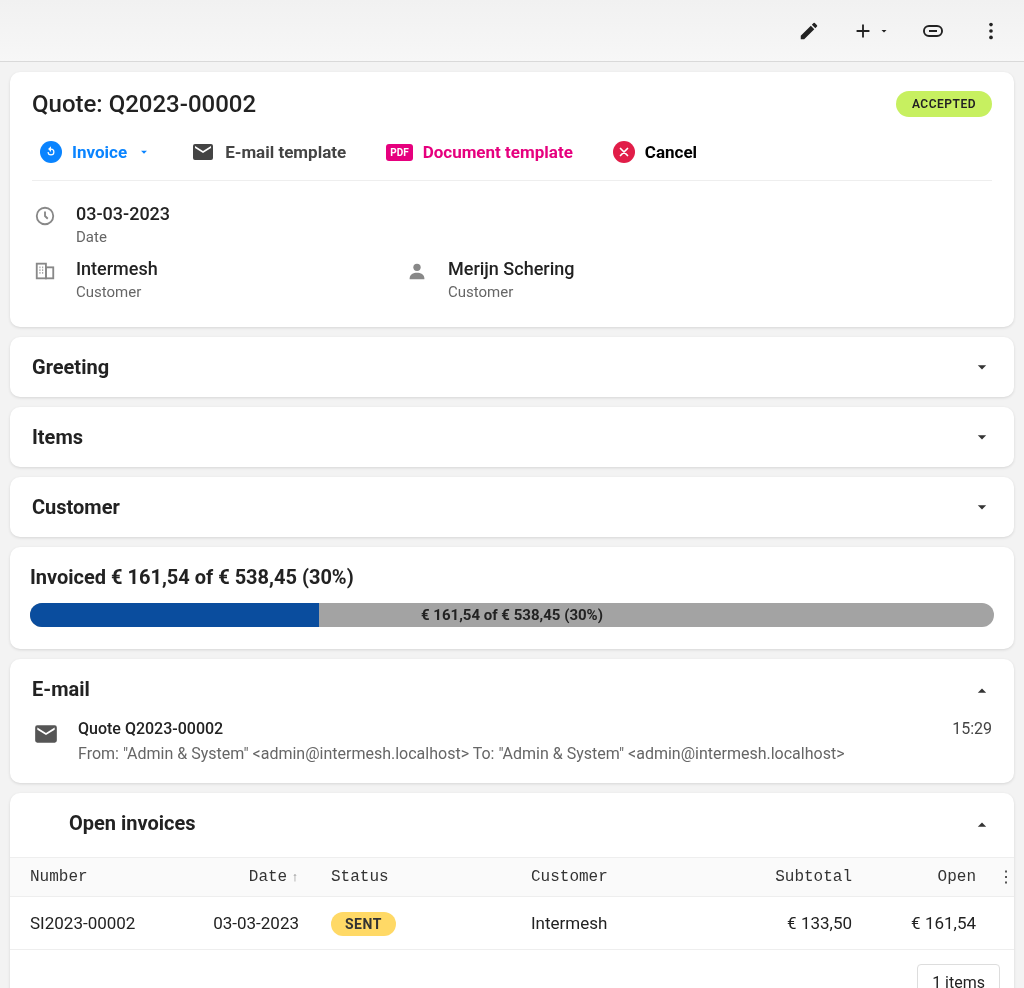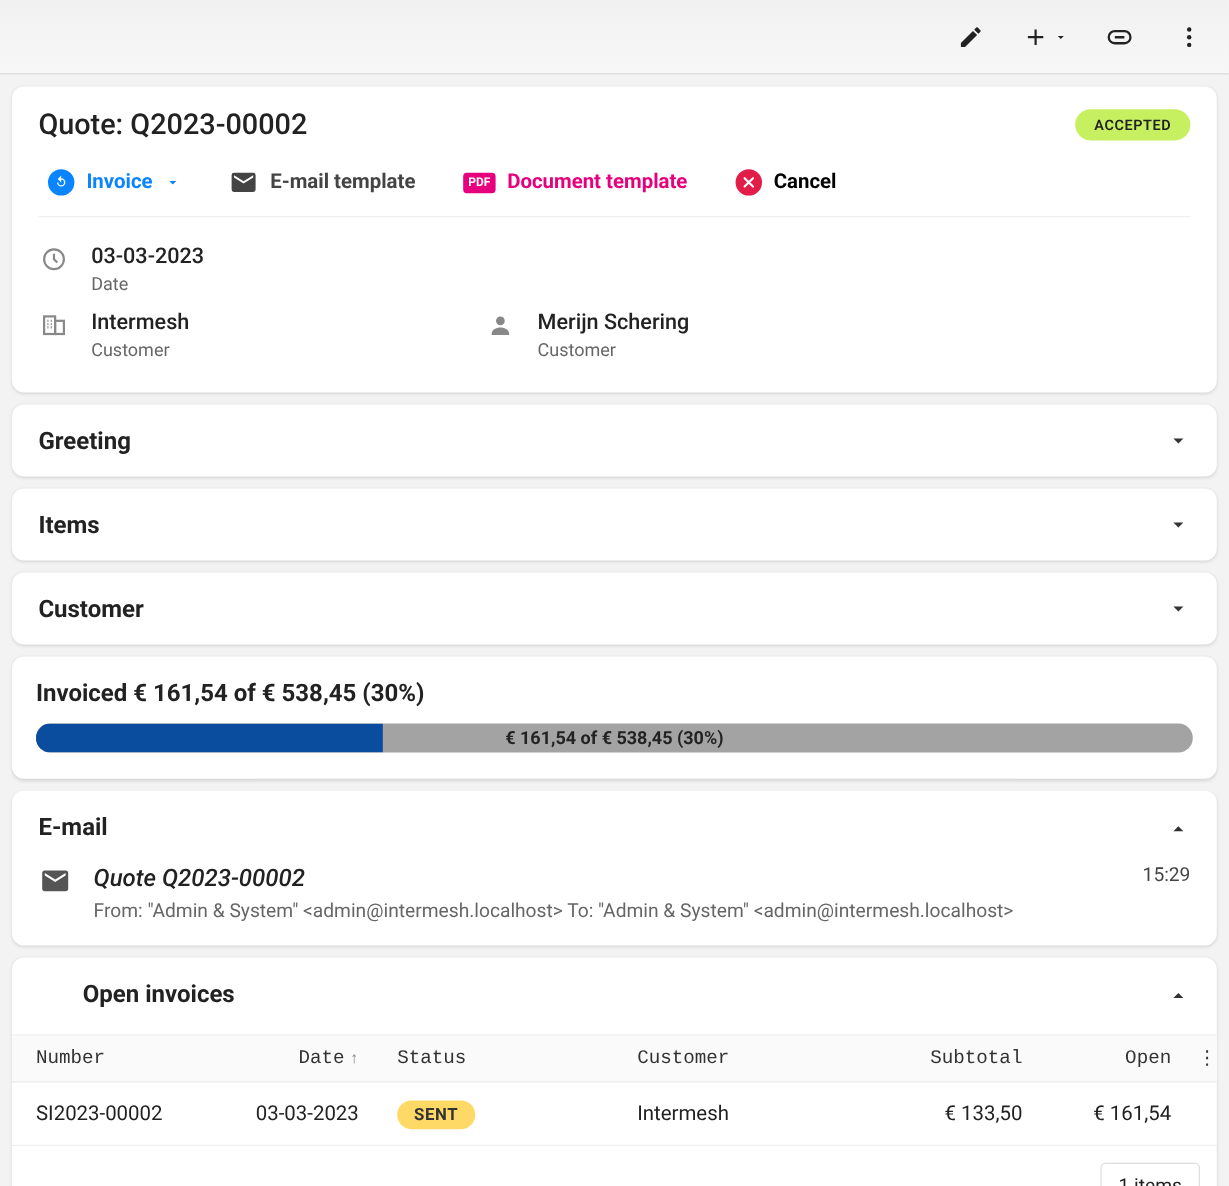--- a/index.html
+++ b/index.html
@@ -161,21 +161,21 @@
     padding-top: 6px;
   }
   .email-icon {
     width: 28px; height: 28px;
     color: #555;
     flex-shrink: 0;
     display:flex; align-items:center; justify-content:center;
     padding-top:2px;
   }
   .email-body { flex: 1; }
-  .email-subject { font-size: 20px; font-weight: 500; font-style: italic; }
+  .email-subject { font-size: 16px; font-weight: 500; }
   .email-meta { font-size: 16px; color: #666; margin-top: 6px; }
   .email-time { font-size: 16px; color: #444; }
   .invoices-card { padding: 18px 0 0 0; }
   .invoices-card .section-header { padding: 0 22px 10px 22px; margin-left: 37px; }
   .table { width: 100%; border-collapse: collapse; }
   .table th {
     text-align: left;
     font-weight: 500;
     font-size: 16px;
     color: #333;

